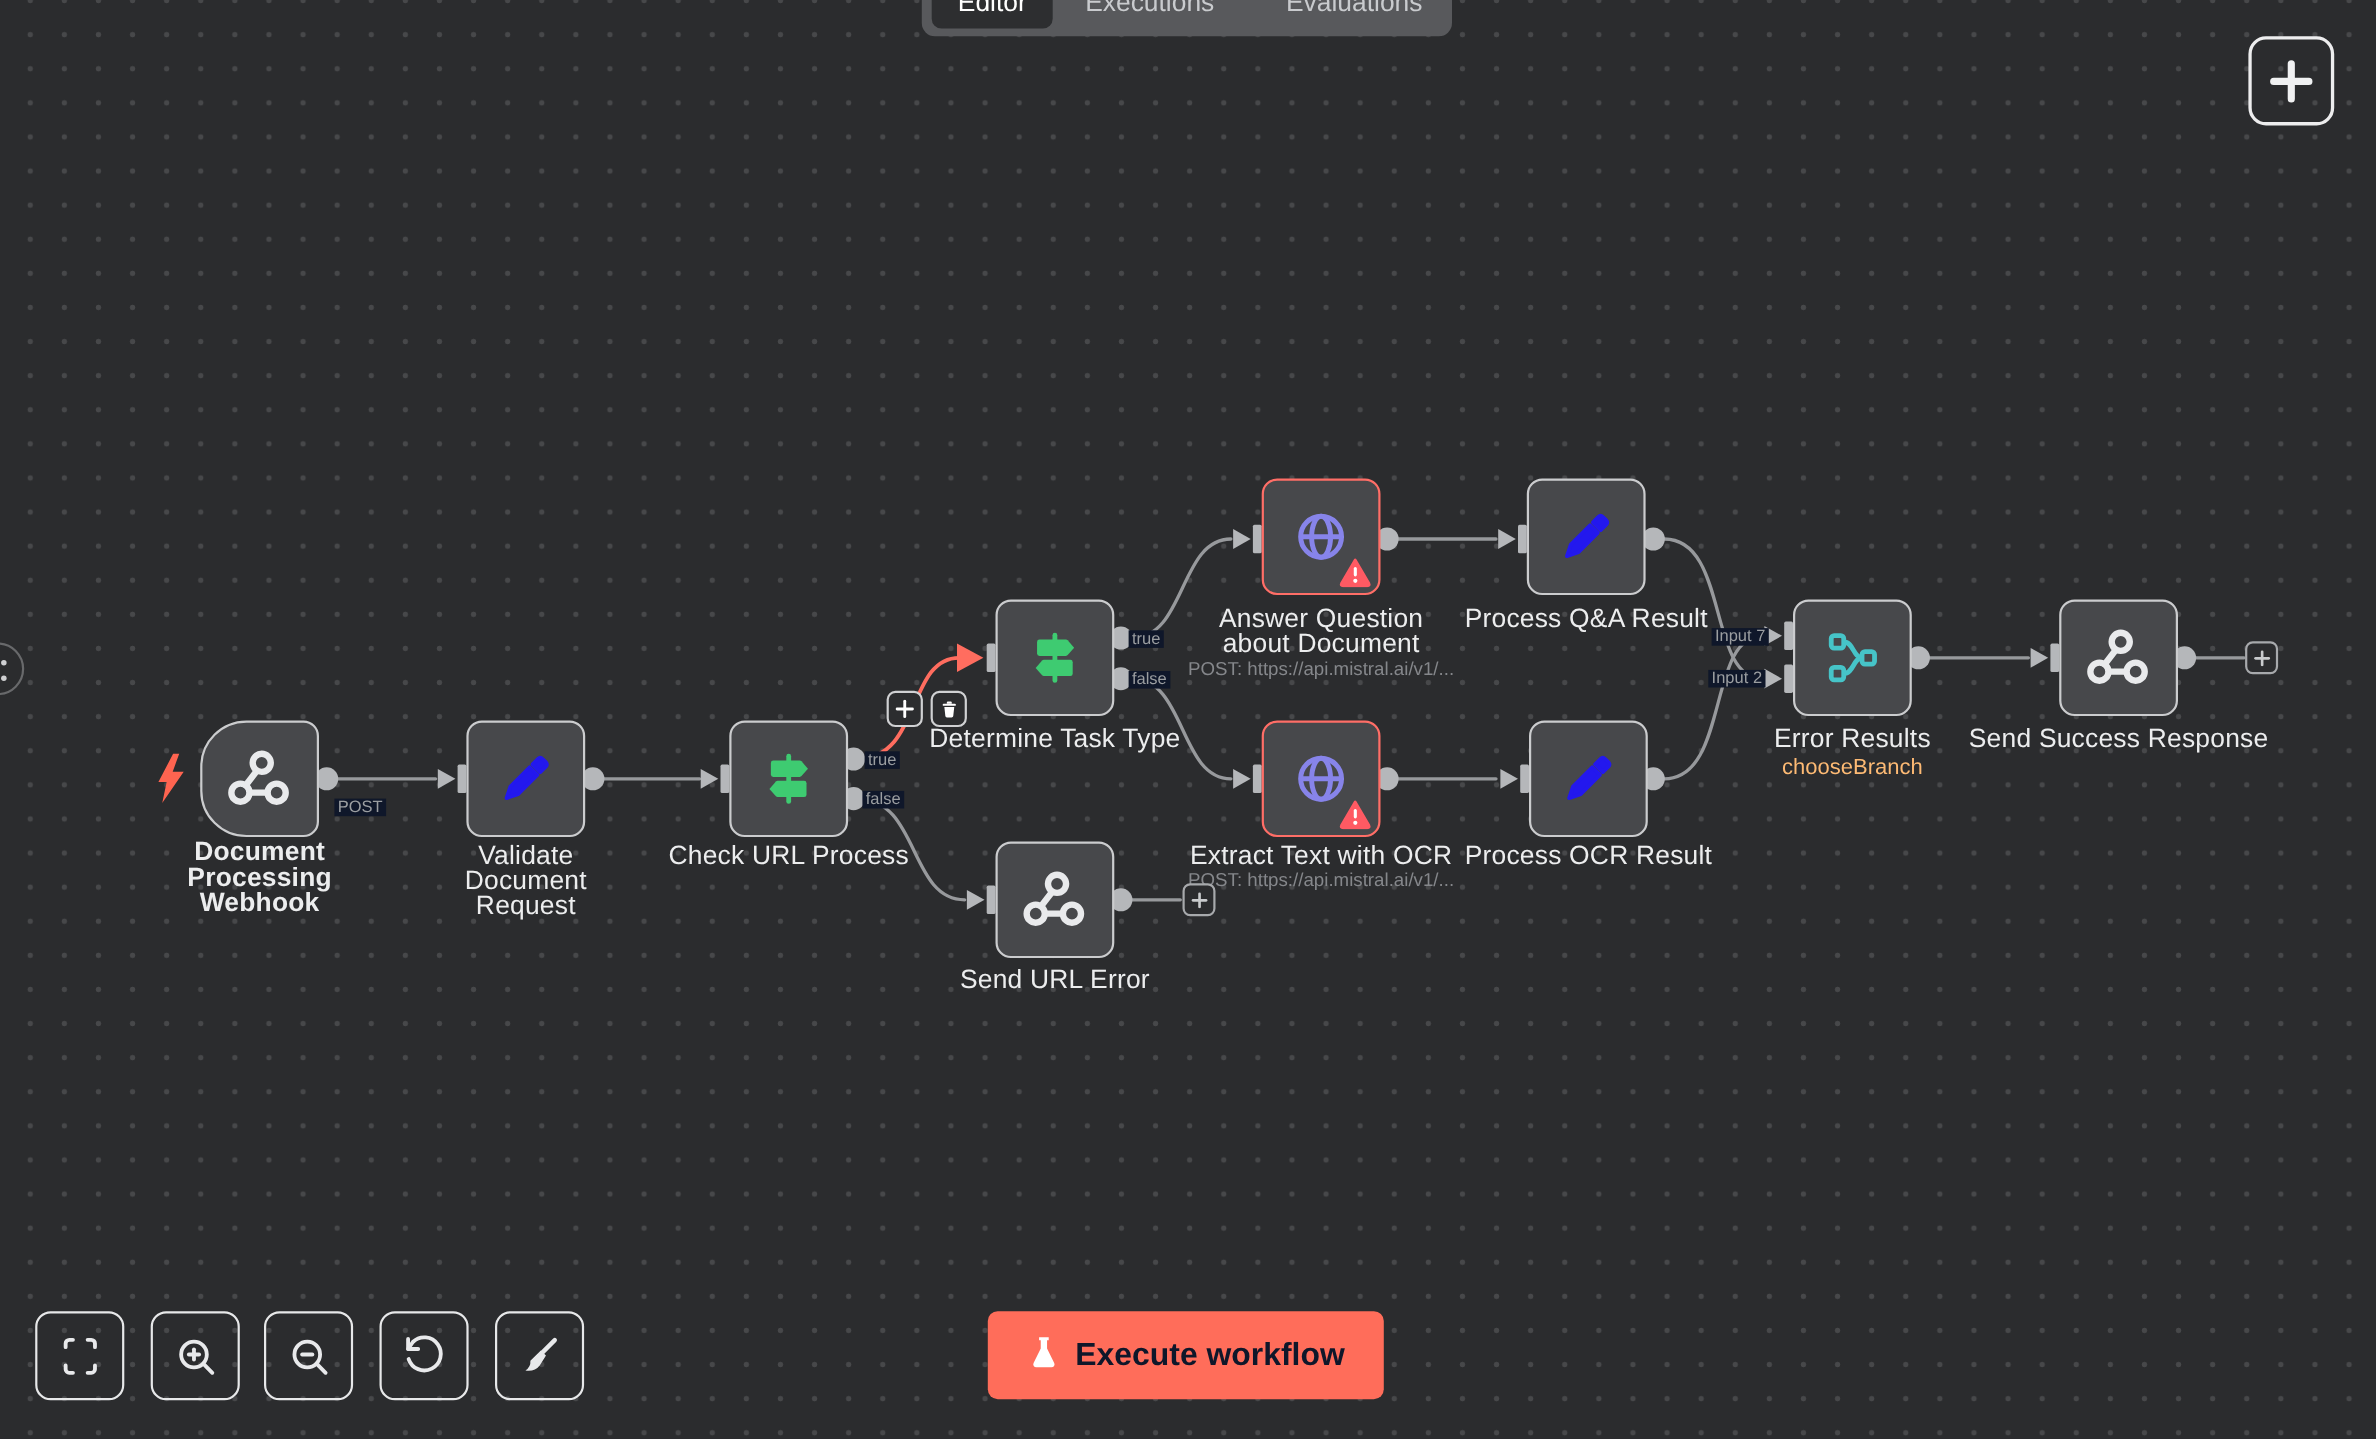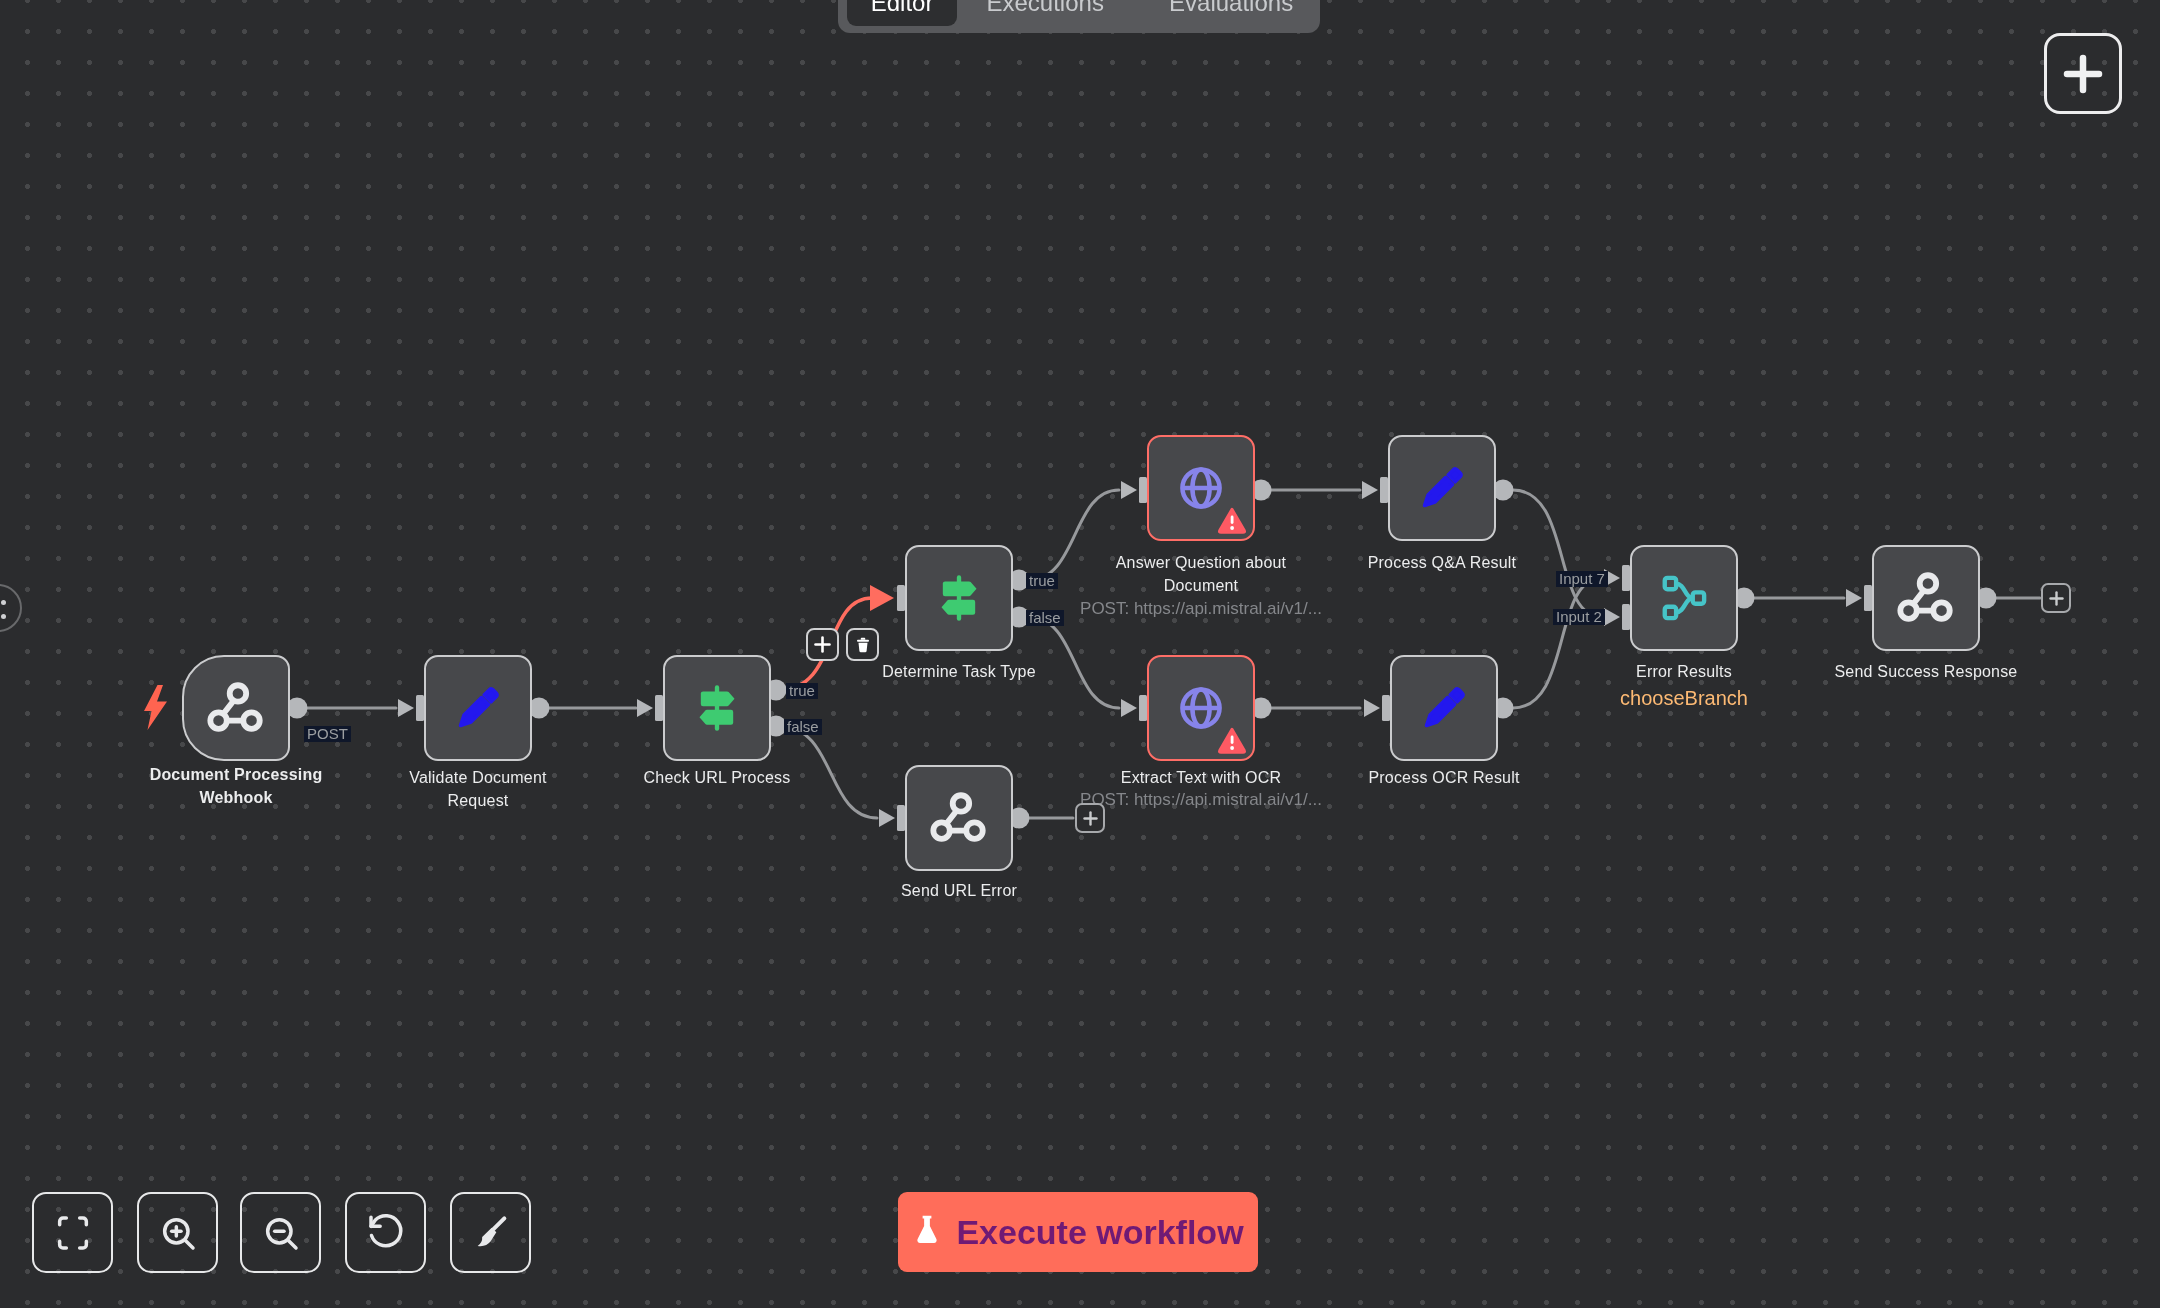--- a/index.html
+++ b/index.html
@@ -34,21 +34,21 @@
 
   
   .node {
     position:absolute; width:108px; height:106px;
     background:#47484b; border:2.5px solid #cbccce; border-radius:14px;
     display:flex; align-items:center; justify-content:center; cursor:pointer;
   }
   .node.trigger { border-radius:42px 14px 14px 42px; }
   .node.error { border-color:#ff6e67; }
   .node-label {
-    position:absolute; font-size:16px; line-height:23px; color:#ecedee;
+    position:absolute; font-size:24px; line-height:23px; color:#ecedee;
     text-align:center; letter-spacing:.2px;
   }
   .node-sub {
     position:absolute; font-size:17px; color:#85878b; text-align:center; white-space:nowrap;
   }
   .warn-badge { position:absolute; right:6px; bottom:5px; }
 
   
   .edge-label {
     position:absolute; font-size:15px; color:#9b9ea1; line-height:16px;
@@ -72,21 +72,21 @@
     position:absolute; top:1192px; width:81px; height:81px;
     border:2.5px solid #e7e8e9; border-radius:14px; background:transparent;
     display:flex; align-items:center; justify-content:center; cursor:pointer;
   }
 
   
   .execute-btn {
     position:absolute; left:898px; top:1192px; width:360px; height:80px;
     background:#ff6d5a; border:none; border-radius:9px;
     display:flex; align-items:center; justify-content:center; gap:14px;
-    color:#701a75; font-size:34px; font-weight:600; cursor:pointer;
+    color:#0f172a; font-size:29px; font-weight:600; cursor:pointer;
     font-family:"Liberation Sans","DejaVu Sans",sans-serif;
   }
 
   
   .edge-bubble {
     position:absolute; left:-26px; top:584px; width:48px; height:48px;
     border:2.5px solid #68696b; border-radius:50%;
   }
   .edge-bubble-dot { position:absolute; width:5px; height:5px; border-radius:50%; background:#cfd0d2; }
 

